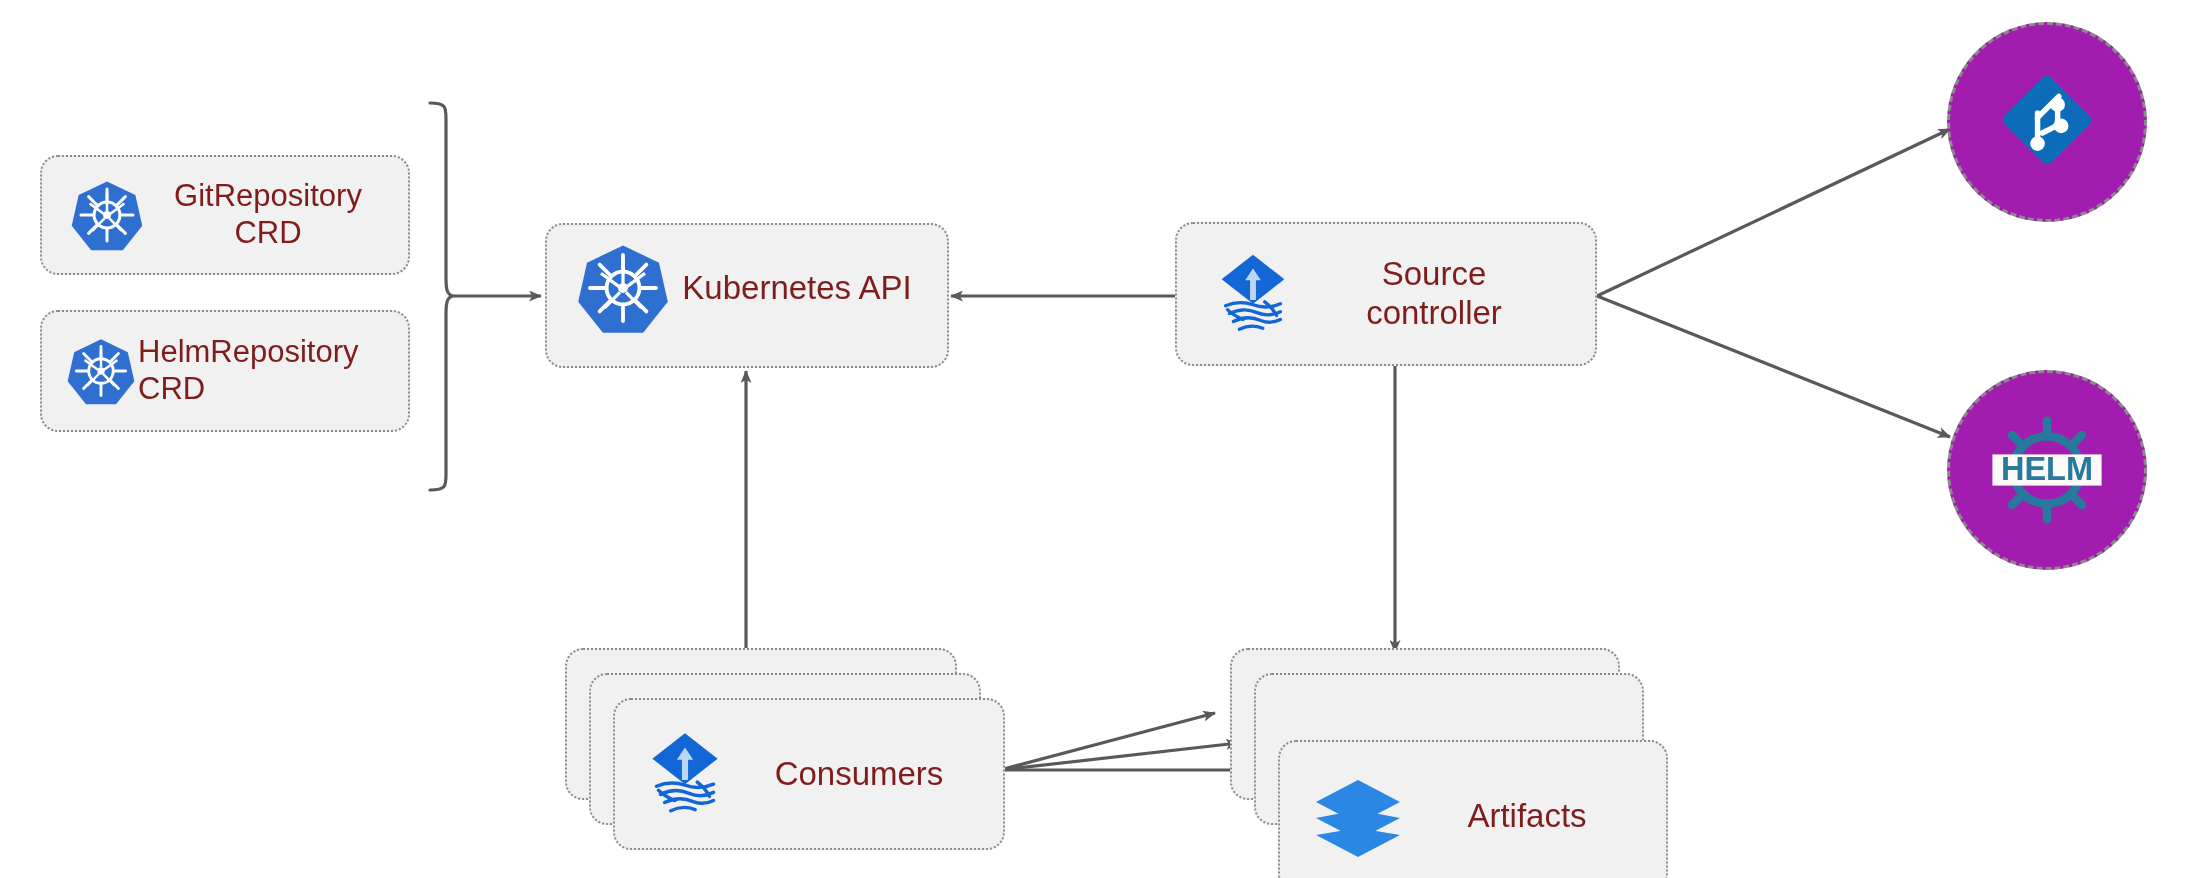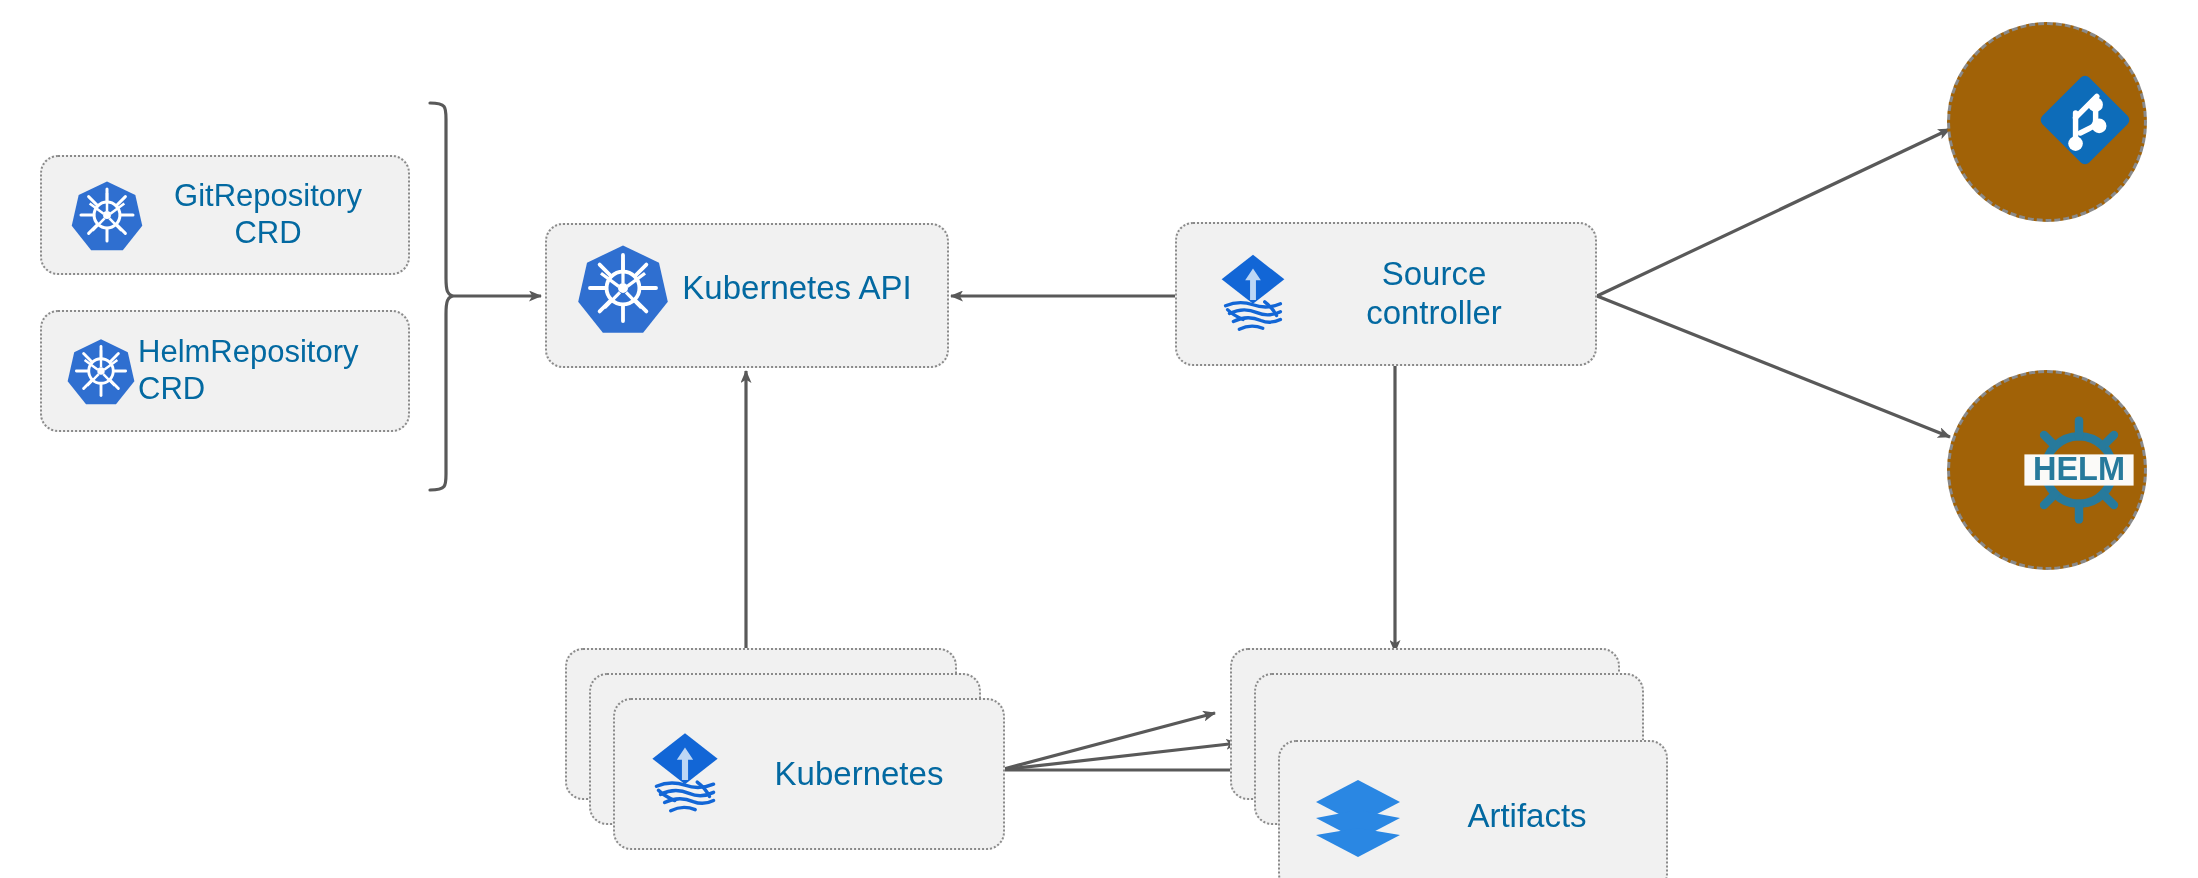--- a/index.html
+++ b/index.html
@@ -11,21 +11,21 @@
   .node{
     position:absolute;
     background:#f1f1f1;
     border:2.5px dotted #8a8a8a;
     border-radius:18px;
     box-sizing:border-box;
     display:flex;
     align-items:center;
   }
   .node .label{
-    color:#0369a1;
+    color:#7f1d1d;
     line-height:1.18;
     white-space:pre-line;
     font-weight:400;
   }
   .iconwrap{
     flex:0 0 auto;
     display:flex;align-items:center;justify-content:center;
   }
 
   
@@ -34,24 +34,24 @@
     background:#f1f1f1;
     border:2.5px dotted #8a8a8a;
     border-radius:18px;
     box-sizing:border-box;
   }
 
   
   .circlenode{
     position:absolute;
     border-radius:50%;
-    background:#a16207;
+    background:#a21caf;
     border:3px dashed #8a8a8a;
     box-sizing:border-box;
-    display:flex;align-items:center;justify-content:flex-end;
+    display:flex;align-items:center;justify-content:center;
   }
 
   svg.overlay{position:absolute;left:0;top:0;width:2198px;height:878px;
               pointer-events:none;overflow:visible;}
 
   .k8s-ico{display:block;}
   .flux-ico{display:block;}
 </style>
 </head>
 <body>
@@ -243,21 +243,21 @@
         <g stroke="#1266d6" stroke-width="3.4" fill="none" stroke-linecap="round">
           <path d="M22 62 Q36 56 50 61 Q64 66 78 60"></path>
           <path d="M26 70 Q40 63 54 69 Q66 74 78 68"></path>
           <path d="M30 78 Q44 71 58 77 Q68 81 78 76"></path>
           <path d="M36 86 Q48 80 60 85"></path>
           <path d="M24 66 Q30 72 40 76"></path>
           <path d="M62 58 Q70 64 74 72"></path>
         </g>
       </svg>
     </span>
-    <span class="label" style="font-size:33px; text-align:center; flex:1;">Kubernetes</span>
+    <span class="label" style="font-size:33px; text-align:center; flex:1;">Consumers</span>
   </div>
 
   <div class="stackcard" style="left:1230px; top:648px; width:390px; height:152px;"></div>
   <div class="stackcard" style="left:1254px; top:673px; width:390px; height:152px;"></div>
   <div class="node" style="left:1278px; top:740px; width:390px; height:152px; padding:0 22px 0 26px;">
     <span class="iconwrap" style="width:104px;height:104px;">
         <svg width="100" height="100" viewBox="0 0 100 100">
           <polygon points="50,14 92,36 50,58 8,36" fill="#2a87e3"></polygon>
           <polygon points="50,44 92,52 50,74 8,52" fill="#2a87e3"></polygon>
           <polygon points="50,62 92,69 50,91 8,69" fill="#2a87e3"></polygon>

